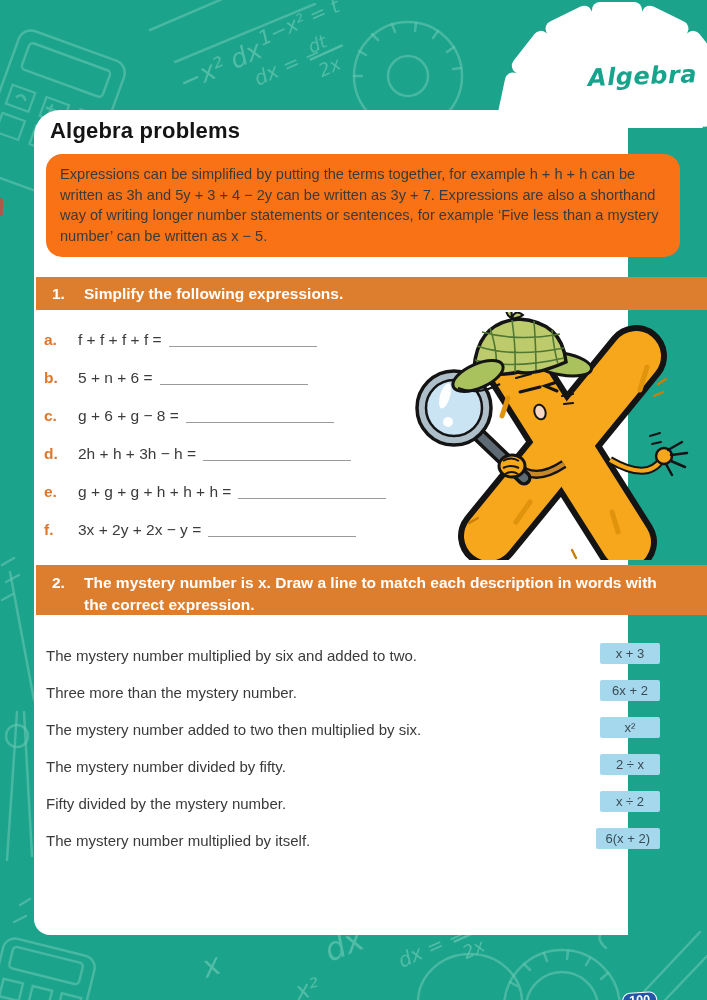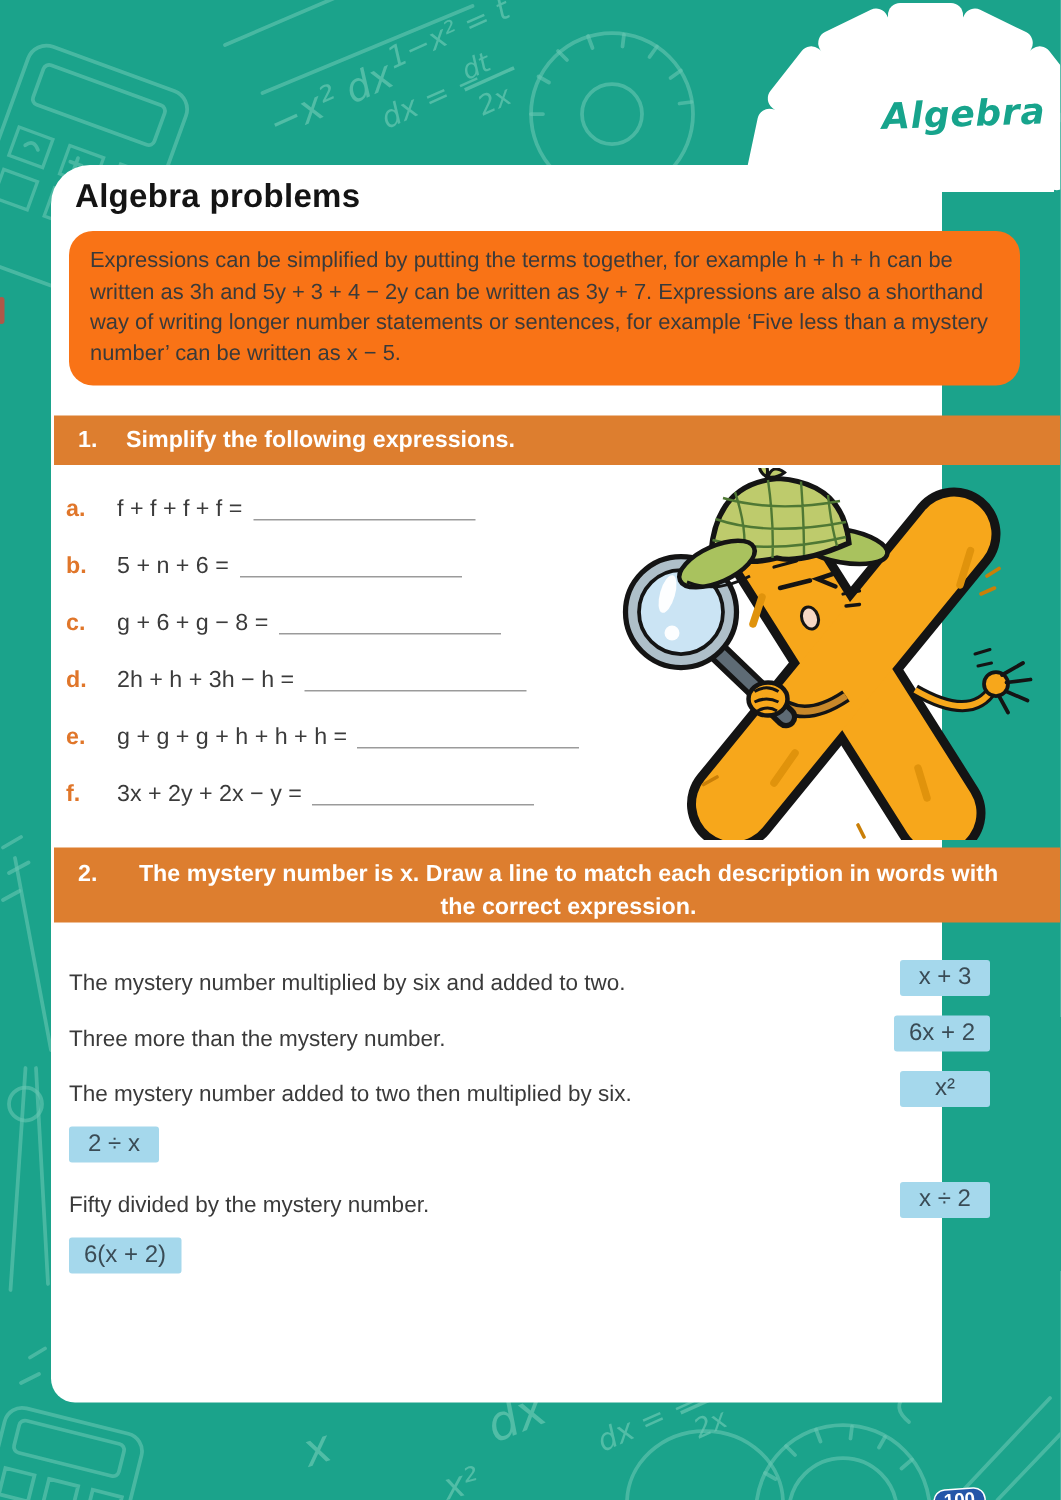--- a/index.html
+++ b/index.html
@@ -14,32 +14,32 @@
         border-radius:26px 0 0 16px;}
   .page-title{position:absolute;left:16px;top:8px;margin:0;font-size:22px;font-weight:bold;
         color:#141414;letter-spacing:.2px;}
   .intro-box{position:absolute;left:12px;top:44px;width:606px;background:#f97316;
         border-radius:16px;padding:10px 14px;font-size:14.6px;line-height:1.42;color:#3a3a3a;}
   .qbar{position:absolute;left:2px;width:671px;background:#DD7E2F;color:#fff;
         font-weight:bold;font-size:15.5px;display:flex;}
   .qbar.q1{top:167px;height:33px;align-items:center;}
   .qbar.q2{top:455px;height:50px;align-items:flex-start;padding-top:7px;box-sizing:border-box;line-height:1.45;}
   .bar-number{padding-left:16px;width:32px;flex:0 0 auto;}
-  .bar-text{padding-right:14px;text-align:center;}
+  .bar-text{padding-right:14px;}
   .q2 .bar-text{max-width:590px;}
   .q1-items{position:absolute;left:10px;top:211px;width:420px;}
   .q1-item{display:flex;align-items:center;height:38px;font-size:15.5px;color:#3b3b3b;}
   .item-letter{width:34px;color:#E0762A;font-weight:bold;flex:0 0 auto;}
   .answer-line{display:inline-block;width:148px;height:13px;border-bottom:1.5px solid #9B9B9B;
         margin-left:7px;}
   .illustration{position:absolute;left:378px;top:202px;width:282px;height:248px;}
   .match-rows{position:absolute;left:12px;top:517px;width:614px;}
   .match-row{display:flex;align-items:flex-end;justify-content:space-between;height:37px;}
   .match-desc{font-size:15px;color:#3a3a3a;}
-  .expr-box{background:#A5D8EC;color:#3A4B55;font-size:16px;text-align:center;
+  .expr-box{background:#A5D8EC;color:#3A4B55;font-size:13px;text-align:center;
         padding:3px 10px;min-width:40px;border-radius:2px;}
   .footer{position:absolute;right:8px;top:991px;display:flex;align-items:center;gap:8px;height:40px;}
   .series-label{color:#fff;font-style:italic;font-weight:bold;font-size:11.5px;letter-spacing:.3px;}
   .logo{position:relative;width:54px;height:38px;flex:0 0 auto;transform:rotate(-4deg);}
   .logo-100{position:absolute;left:8px;top:0;z-index:2;background:#2456A8;color:#fff;
         font-weight:bold;font-size:12.5px;padding:0 6px 1px;border-radius:8px;border:1.5px solid #fff;}
   .logo-maths{position:absolute;left:0;top:13px;z-index:1;color:#FFD712;font-weight:bold;
         font-style:italic;font-size:16px;letter-spacing:.5px;
         text-shadow:-1px -1px 0 #2456A8,1px -1px 0 #2456A8,-1px 1px 0 #2456A8,1px 1px 0 #2456A8,2px 2px 0 #2456A8;}
   .page-number{color:#fff;font-weight:bold;font-size:20px;}
@@ -245,27 +245,29 @@
       </div>
       <div class="match-row">
         <span class="match-desc">Three more than the mystery number.</span>
         <span class="expr-box">6x + 2</span>
       </div>
       <div class="match-row">
         <span class="match-desc">The mystery number added to two then multiplied by six.</span>
         <span class="expr-box">x²</span>
       </div>
       <div class="match-row">
+        <span class="match-desc">The mystery number divided by fifty.</span>
         <span class="expr-box">2 ÷ x</span>
       </div>
       <div class="match-row">
         <span class="match-desc">Fifty divided by the mystery number.</span>
         <span class="expr-box">x ÷ 2</span>
       </div>
       <div class="match-row">
+        <span class="match-desc">The mystery number multiplied by itself.</span>
         <span class="expr-box">6(x + 2)</span>
       </div>
     </div>
   </div>
 
   <div class="footer">
     <span class="series-label">YEAR 6 PRACTICE</span>
     <span class="logo">
       <span class="logo-100">100</span>
       <span class="logo-maths">MATHS</span>

